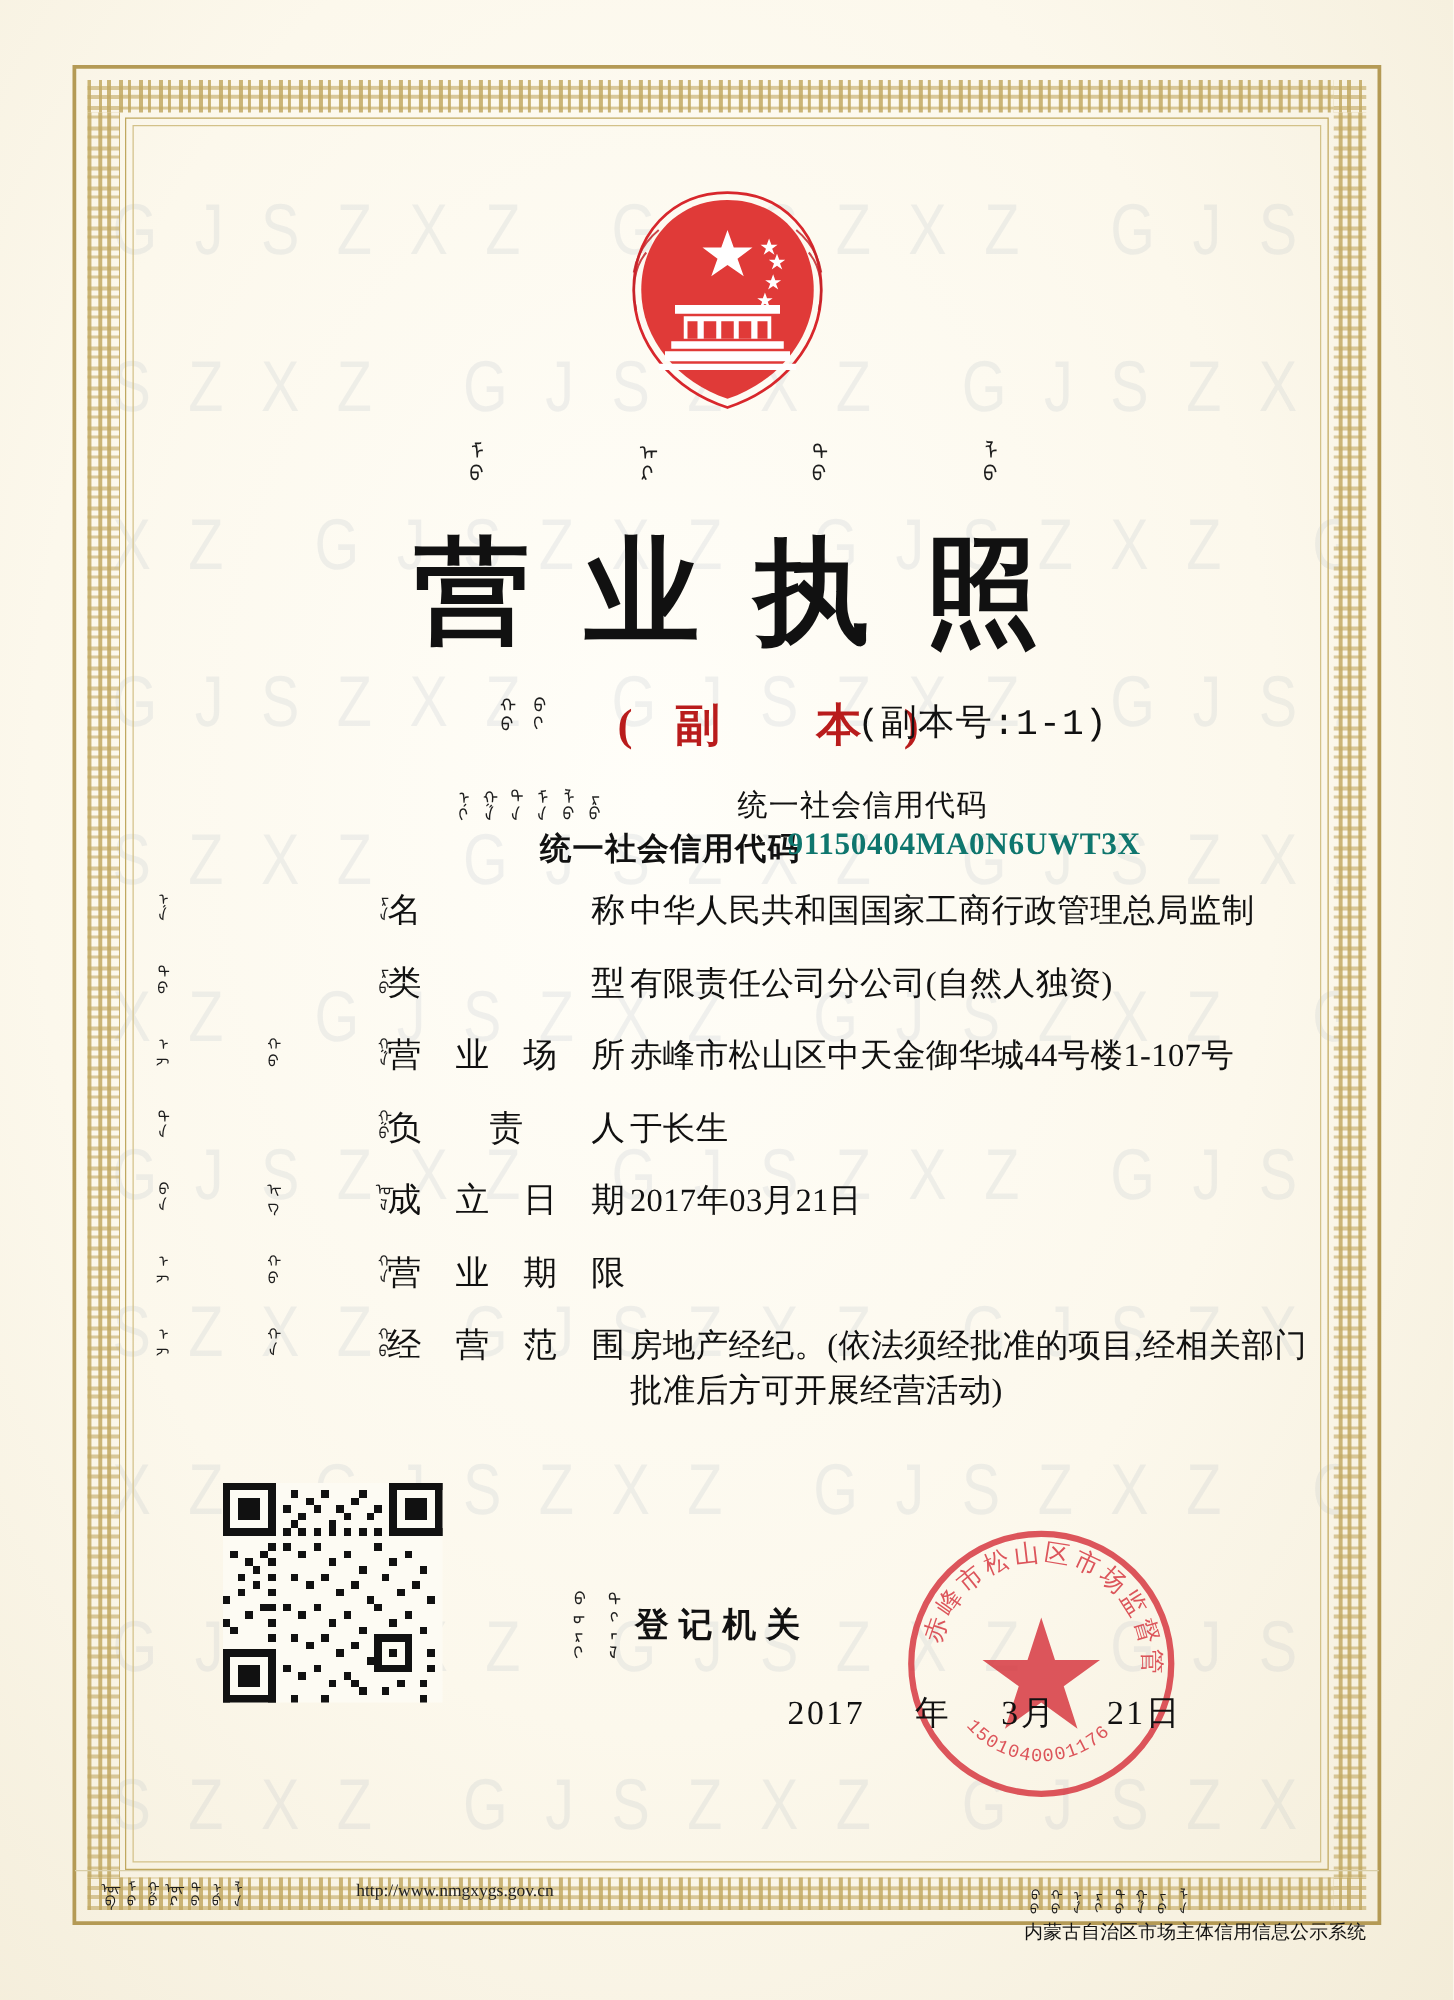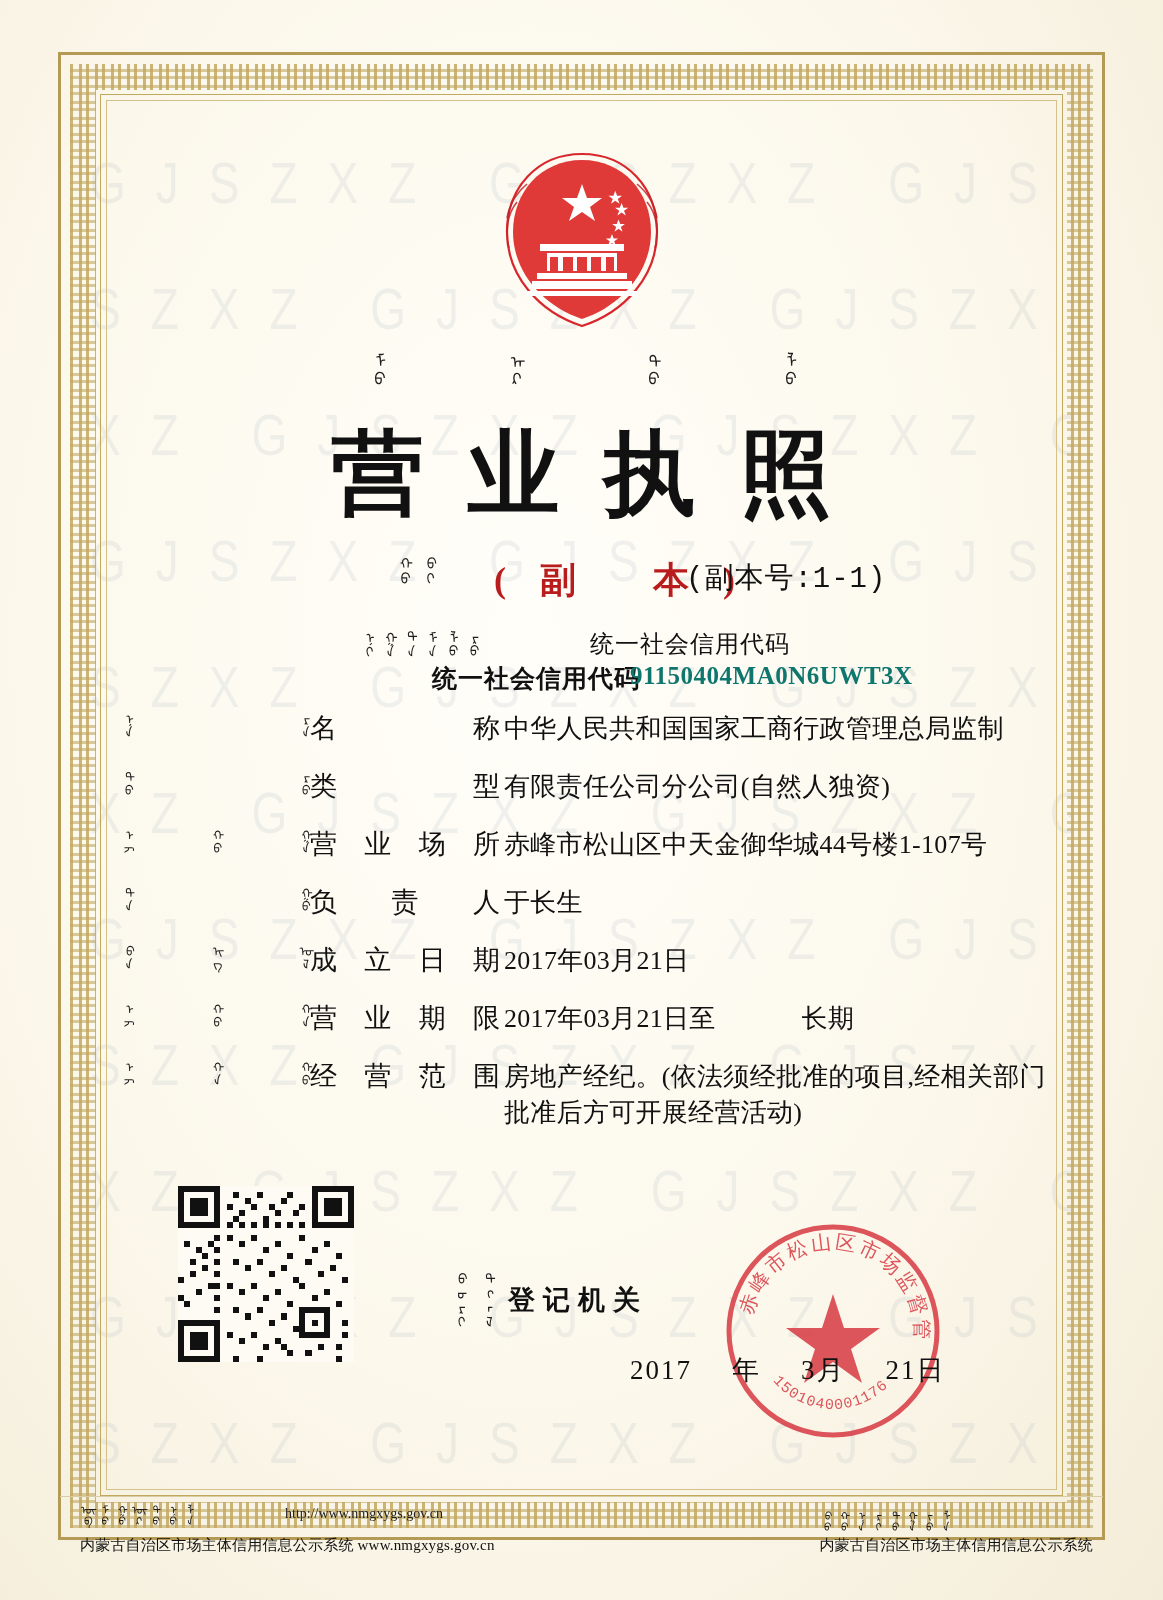--- a/index.html
+++ b/index.html
@@ -510,23 +510,20 @@
       <div class="f-mong">
         <span class="mong">ᠡᠵ</span>
         <span class="mong">ᠬᠤ</span>
         <span class="mong">ᠬᠠ</span>
       </div>
       <div class="f-label">
         <span>营</span>
         <span>业</span>
         <span>期</span>
         <span>限</span>
-      </div>
-      <div class="f-value">
-        <span>2017年03月21日至</span><span class="tail">长期</span>
       </div>
     </div>
 
     <div class="field-row">
       <div class="f-mong">
         <span class="mong">ᠡᠵ</span>
         <span class="mong">ᠬᠡ</span>
         <span class="mong">ᠬᠦ</span>
       </div>
       <div class="f-label">
@@ -691,24 +688,20 @@
     <div class="footer-col">
       <div class="footer-mong">
         <span class="mong">ᠥᠪ</span>
         <span class="mong">ᠮᠣ</span>
         <span class="mong">ᠭᠤ</span>
         <span class="mong">ᠥᠷ</span>
         <span class="mong">ᠲᠦ</span>
         <span class="mong">ᠨᠦ</span>
         <span class="mong">ᠯᠠ</span>
       </div>
-      <div class="footer-text">
-        <span>内蒙古自治区市场主体信用信息公示系统</span>
-        <span>www.nmgxygs.gov.cn</span>
-      </div>
     </div>
     <div class="footer-col right">
       <div class="footer-mong">
         <span class="mong">ᠪᠦ</span>
         <span class="mong">ᠬᠥ</span>
         <span class="mong">ᠨᠠ</span>
         <span class="mong">ᠷᠢ</span>
         <span class="mong">ᠳᠦ</span>
         <span class="mong">ᠭᠡ</span>
         <span class="mong">ᠵᠦ</span>

